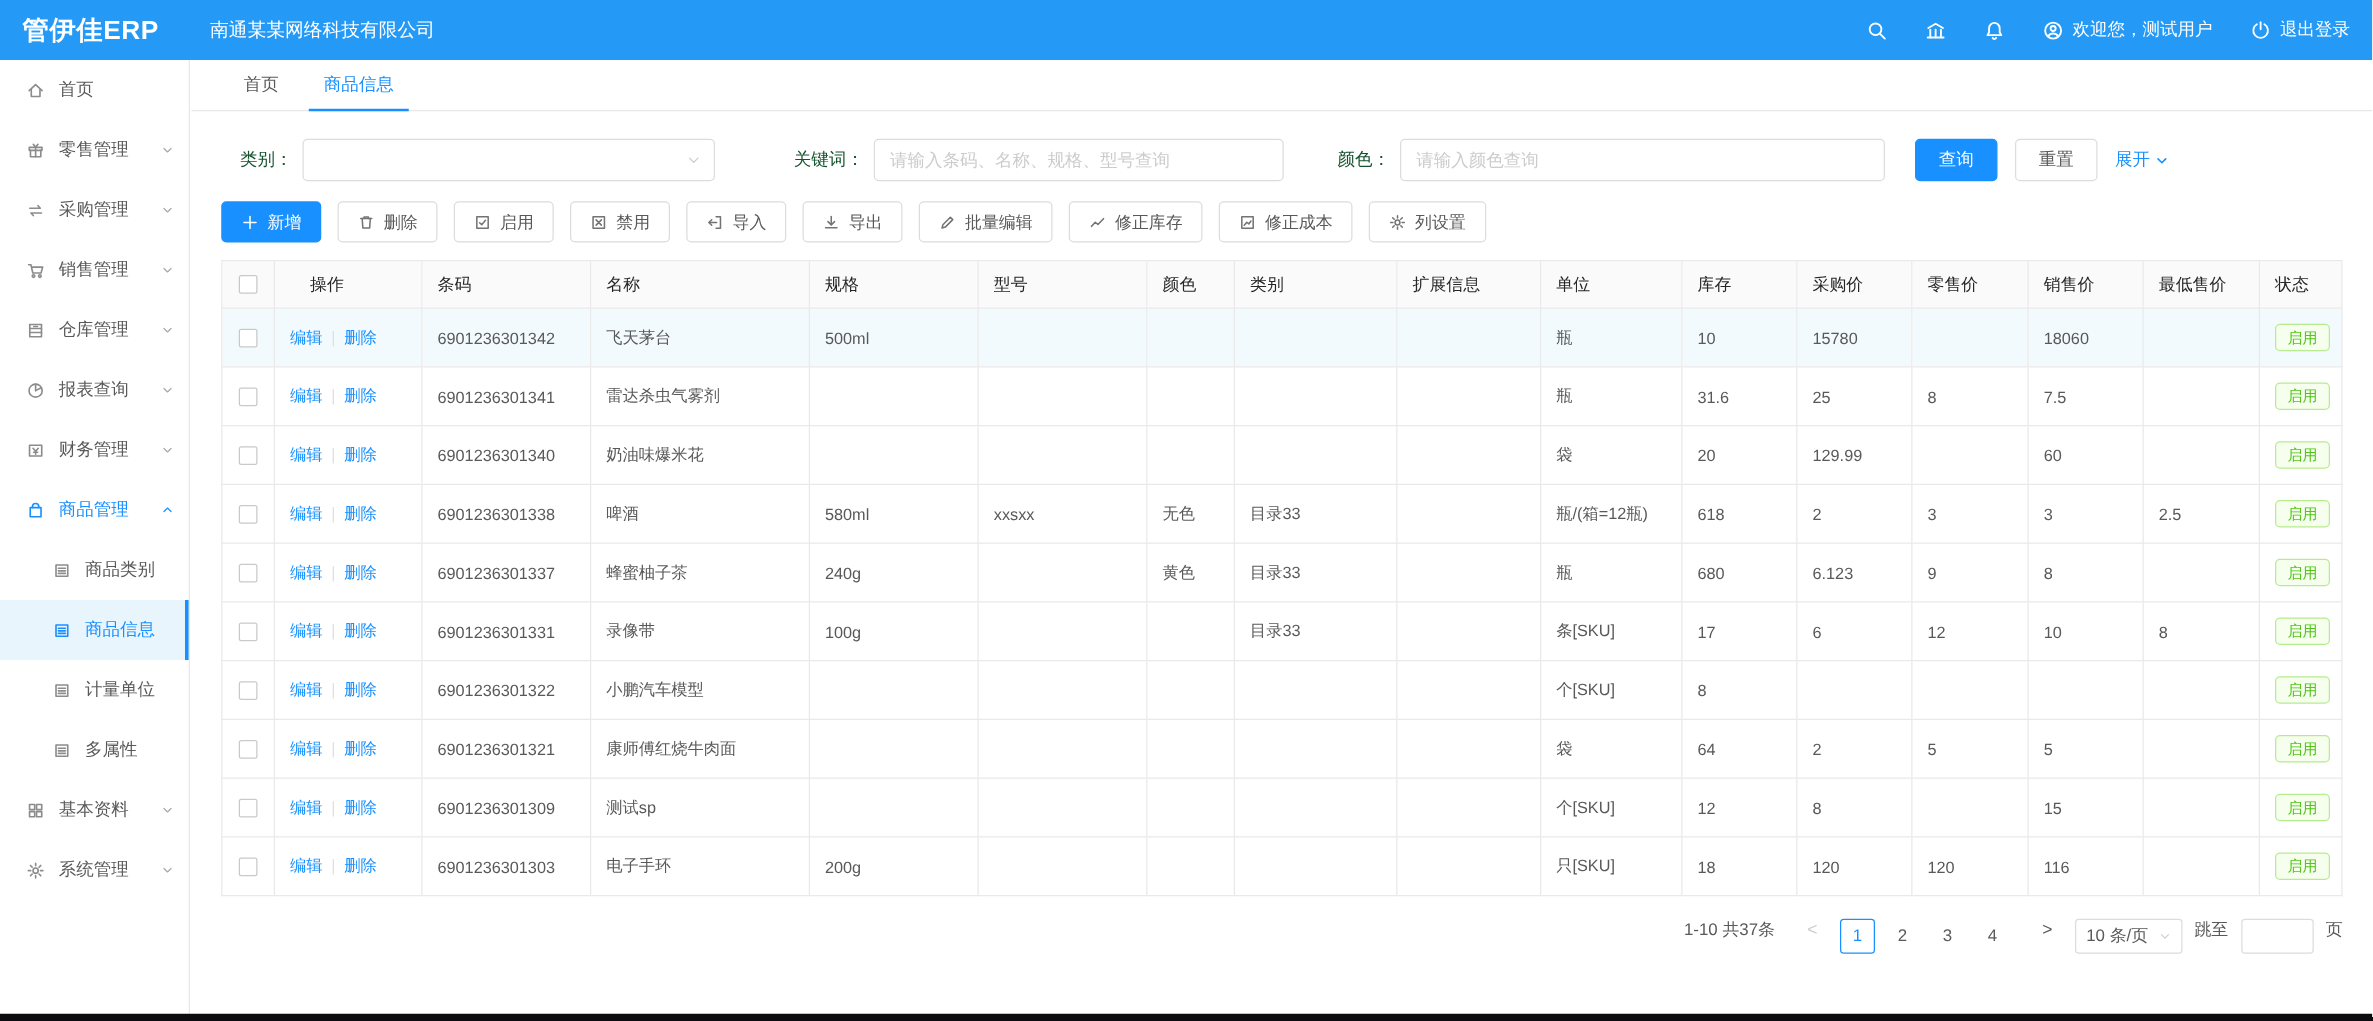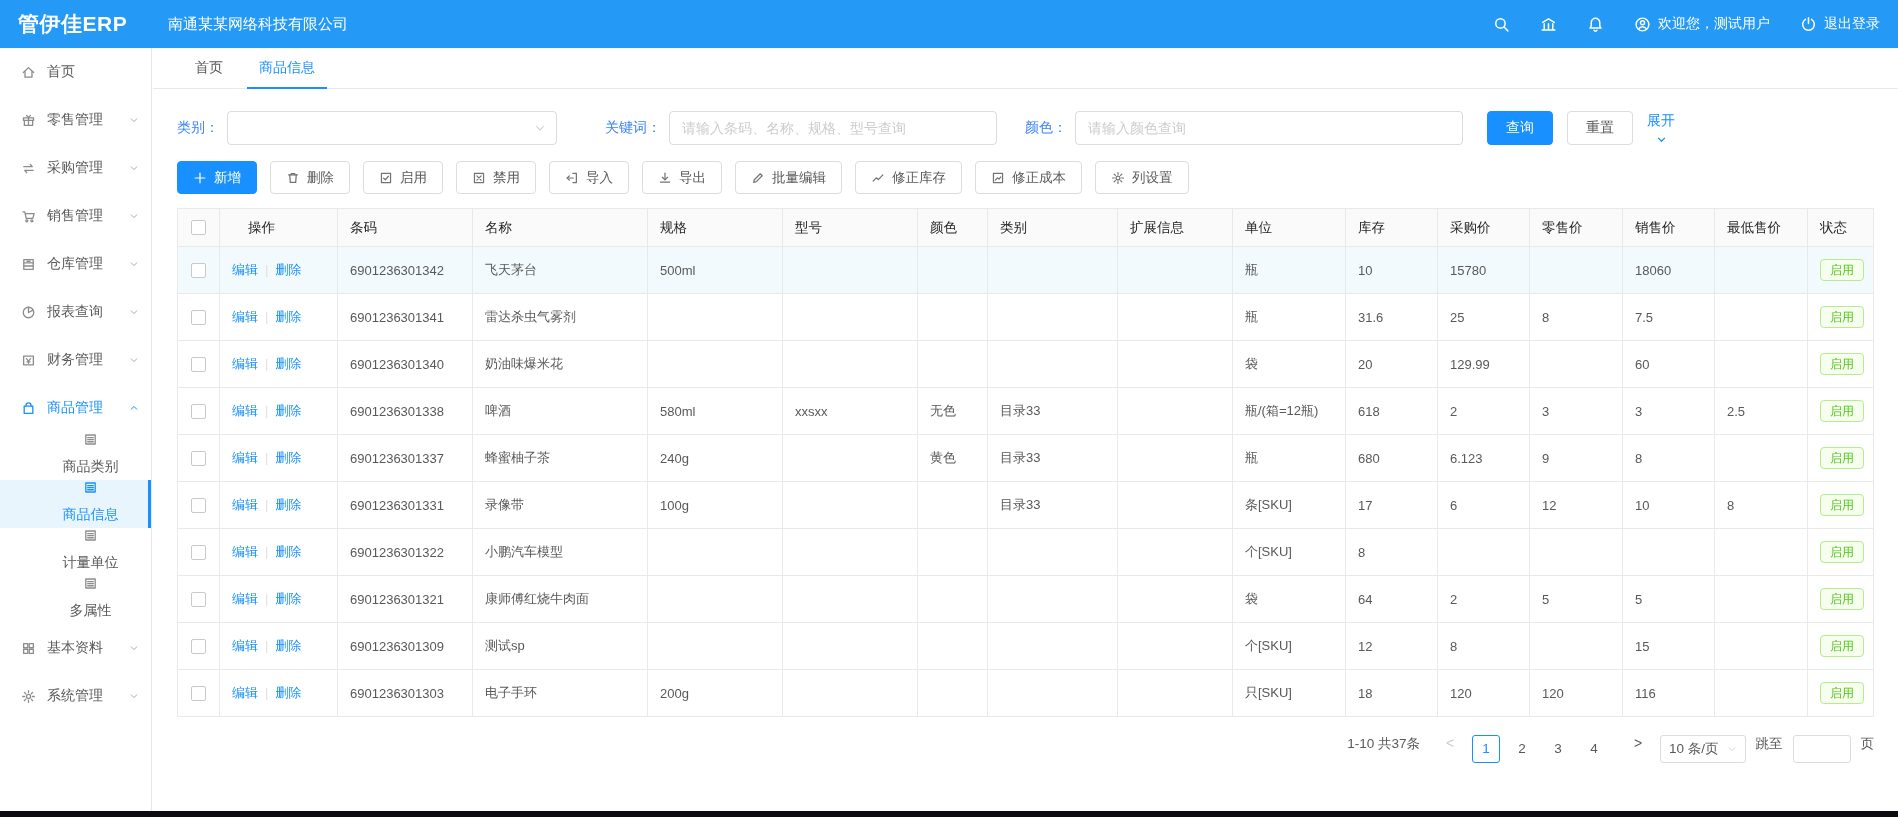--- a/index.html
+++ b/index.html
@@ -20,45 +20,45 @@
 
   
   .sidebar { position:absolute; top:48px; left:0; width:152px; bottom:6px; background:#fff; border-right:1px solid #e8e8e8; overflow:hidden; }
   .side-item { height:48px; display:flex; align-items:center; padding:0 12px 0 21px; gap:11px; color:#595959; cursor:pointer; position:relative; font-size:14px; }
   .side-item .icon { color:#8c8c8c; }
   .side-item .lbl { flex:1; white-space:nowrap; }
   .side-item .chev { color:#a9a9a9; }
   .side-item .chev svg { width:10px; height:10px; stroke-width:1.6; }
   .side-item.active { color:var(--accent,#1890ff); }
   .side-item.active .icon, .side-item.active .chev { color:var(--accent,#1890ff); }
-  .side-sub { padding-left:42px;flex-direction:column; }
+  .side-sub { padding-left:42px; }
   .side-sub.selected { background:#e8f5fd; color:var(--accent,#1890ff); }
   .side-sub.selected .icon { color:var(--accent,#1890ff); }
   .side-sub.selected::after { content:""; position:absolute; right:0; top:0; bottom:0; width:3px; background:var(--accent,#1890ff); }
 
   
   .main { position:absolute; top:48px; left:153px; right:0; bottom:6px; background:#fff; overflow:hidden; }
   .tabbar { height:41px; border-bottom:1px solid #e8e8e8; display:flex; align-items:stretch; padding-left:24px; }
   .tab { padding:0 18px; display:flex; align-items:center; color:#595959; cursor:pointer; position:relative; }
   .tab.active { color:var(--accent,#1890ff); }
   .tab.active::after { content:""; position:absolute; left:6px; right:6px; bottom:-1px; height:2px; background:var(--accent,#1890ff); }
 
   
   .filter-row { display:flex; align-items:center; margin:22px 24px 16px 24px; height:34px; }
-  .f-label { color:#3b82f6; margin-right:8px; white-space:nowrap; }
+  .f-label { color:#14532d; margin-right:8px; white-space:nowrap;margin-left:15px; }
   .select-box { width:330px; height:34px; border:1px solid #dcdcdc; border-radius:4px; display:flex; align-items:center; justify-content:flex-end; padding:0 10px; color:#ccc; background:#fff; cursor:pointer; }
   .select-box .icon svg { width:12px; height:12px; color:#ccc; }
   .f-input { height:34px; border:1px solid #dcdcdc; border-radius:4px; padding:0 12px; font-size:14px; color:#737373; outline:none; font-family:inherit; }
   .f-input::placeholder { color:#ccc; }
   .kw-input { width:328px; }
   .color-input { width:388px; }
   .gap1 { width:48px; } .gap2 { width:28px; } .gap3 { width:24px; }
   .btn { height:34px; border-radius:4px; border:1px solid #dcdcdc; background:#fff; color:#595959; font-size:14px; padding:0 18px; cursor:pointer; font-family:inherit; display:inline-flex; align-items:center; gap:6px; }
   .btn.primary { background:var(--accent,#1890ff); border-color:var(--accent,#1890ff); color:#fff; }
-  .expand-link { color:var(--accent,#1890ff); margin-left:14px; display:inline-flex; gap:4px; cursor:pointer;flex-direction:column; }
+  .expand-link { color:var(--accent,#1890ff); margin-left:14px; display:inline-flex; gap:4px; cursor:pointer; }
   .expand-link .icon svg { width:11px; height:11px; stroke-width:1.8; }
 
   
   .toolbar { display:flex; margin:0 24px 14px 24px; gap:13px; }
   .tbtn { height:33px; padding:0 15px; border:1px solid #dcdcdc; border-radius:4px; background:#fff; color:#595959; font-size:13.5px; display:inline-flex; align-items:center; gap:7px; cursor:pointer; font-family:inherit; }
   .tbtn .icon { color:#737373; }
   .tbtn .icon svg { width:14px; height:14px; }
   .tbtn.primary { background:var(--accent,#1890ff); border-color:var(--accent,#1890ff); color:#fff; }
   .tbtn.primary .icon { color:#fff; }
 

